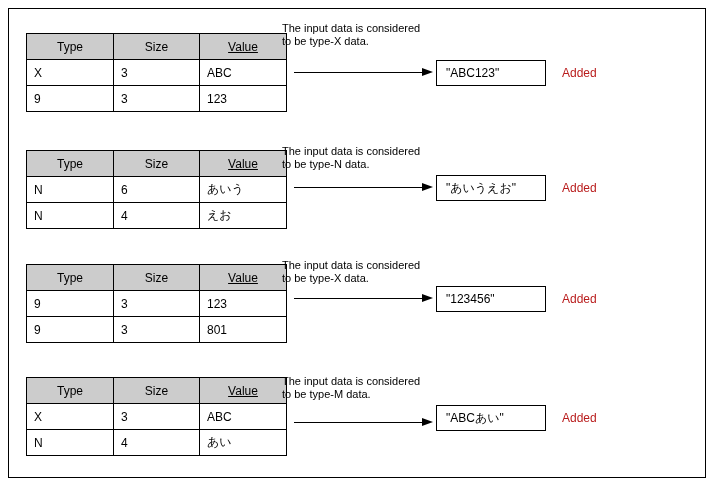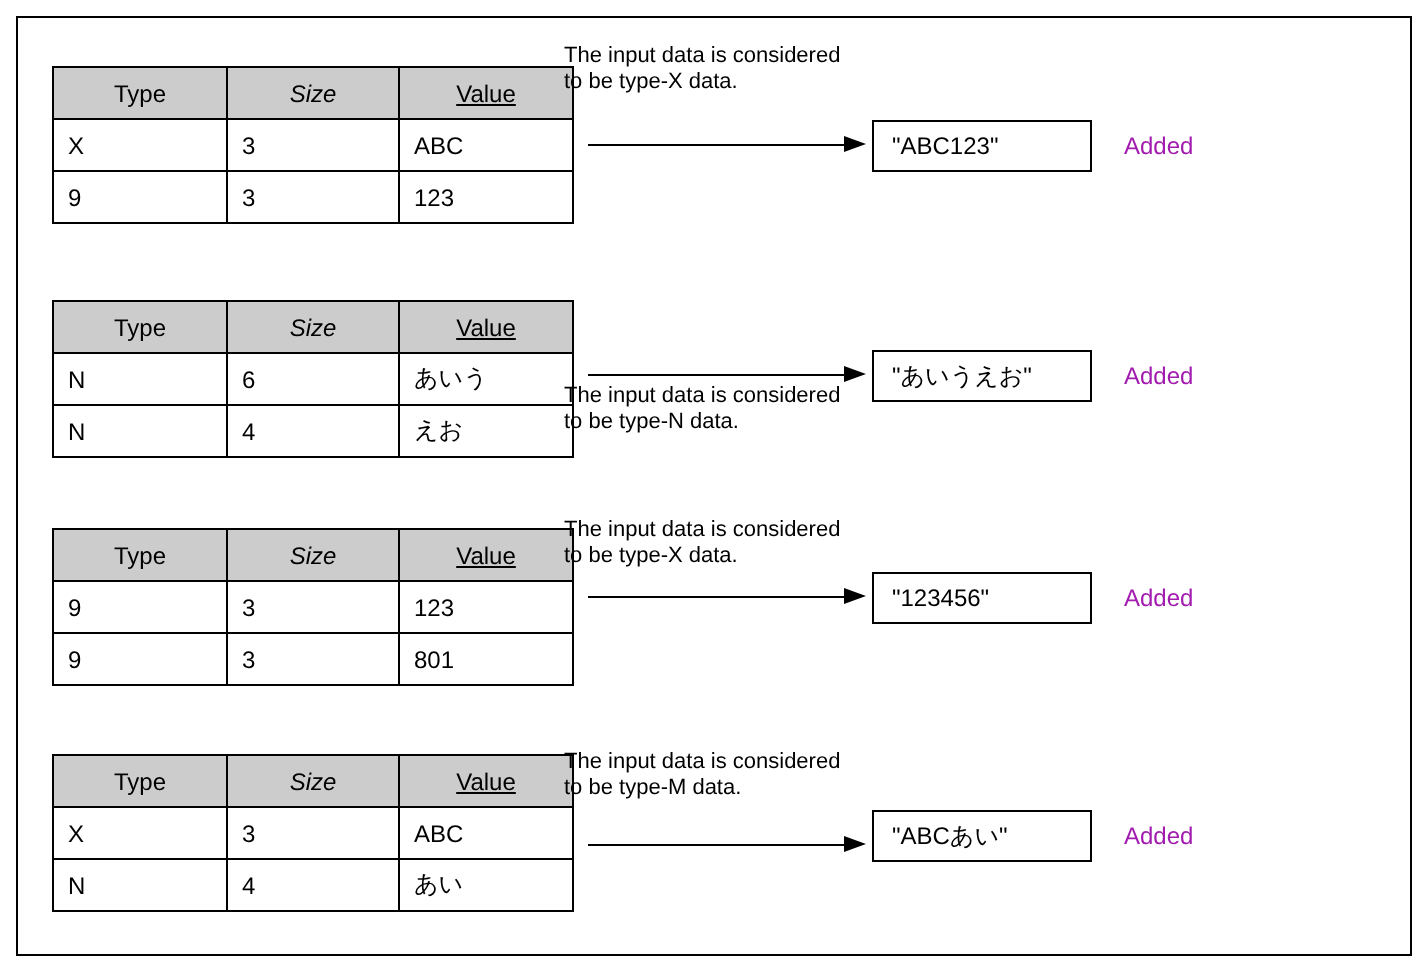--- a/index.html
+++ b/index.html
@@ -66,21 +66,21 @@
   .data-table th {
     background: #cccccc;
     text-align: center;
     color: #000000;
   }
   .data-table td {
     background: #ffffff;
     text-align: left;
   }
   .col-type { width: 87px; }
-  .col-size { width: 86px; font-style: italic; }
+  .col-size { width: 86px; }
   .col-value { width: 87px; text-decoration: underline; }
 
   
   .annotation {
     position: absolute;
     left: 282px;
     width: 142px;
     font-size: 11px;
     line-height: 13px;
     color: #000000;
@@ -128,21 +128,21 @@
     white-space: nowrap;
     overflow: hidden;
   }
 
   
   .status-label {
     position: absolute;
     left: 562px;
     font-size: 12px;
     line-height: 14px;
-    color: #a21caf;
+    color: #b91c1c;
     white-space: nowrap;
   }
 </style>
 </head>
 <body>
 
 <div id="canvas">
 
   <div id="outer-frame"></div>
 
@@ -197,21 +197,21 @@
           <td>あいう</td>
         </tr>
         <tr>
           <td>N</td>
           <td>4</td>
           <td>えお</td>
         </tr>
       </tbody>
     </table>
 
-    <div class="annotation" style="top:145px;margin-top:47px;">The input data is considered to be type-N data.</div>
+    <div class="annotation" style="top:145px;">The input data is considered to be type-N data.</div>
 
     <div class="arrow" style="top:183px;">
       <div class="shaft"></div>
       <div class="head"></div>
     </div>
 
     <div class="result-box" style="top:175px;">"あいうえお"</div>
 
     <div class="status-label" style="top:181px;">Added</div>
   </div>

